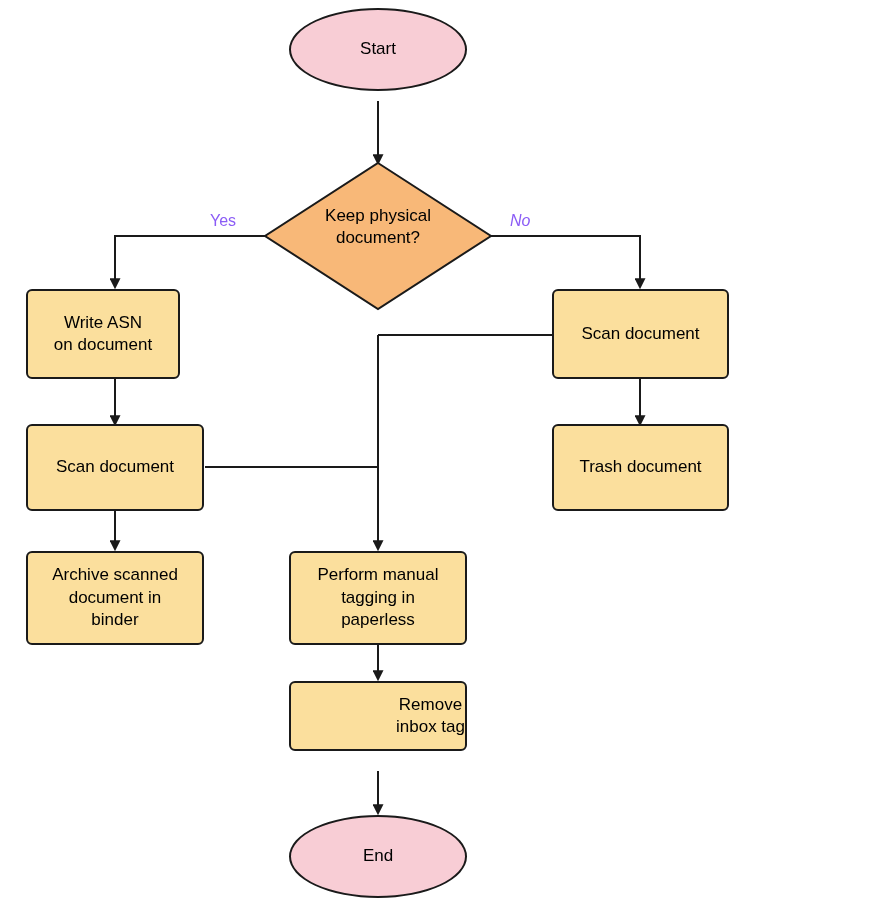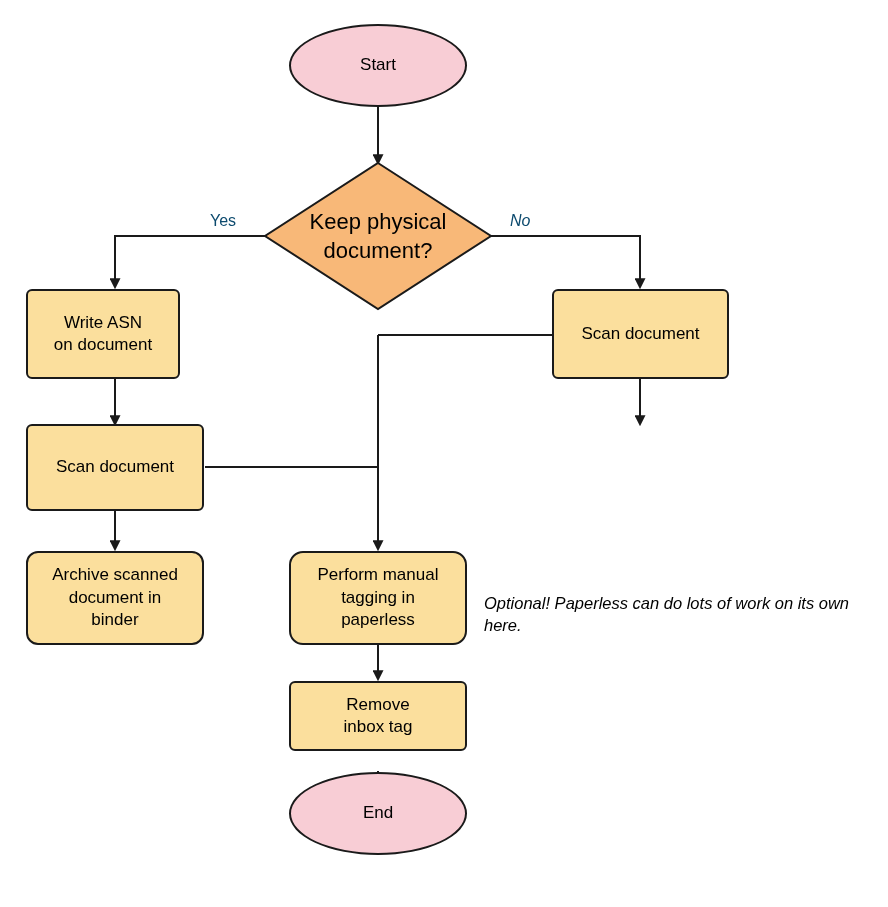--- a/index.html
+++ b/index.html
@@ -42,32 +42,32 @@
     border-radius: 50%;
   }
   .process {
     background: #fbdf9d;
     border: 2px solid #1a1a1a;
     border-radius: 6px;
   }
   .decision-wrap {
     position: absolute;
     display: flex;
-    align-items: center;
+    align-items: flex-start;
     justify-content: center;
     text-align: center;
     color: #000000;
-    font-size: 22px;
+    font-size: 17px;
     line-height: 1.32;
     white-space: pre-line;
   }
   .edge-label {
     position: absolute;
     font-size: 16px;
-    color: #0c4a6e;
+    color: #8b5cf6;
     white-space: nowrap;
   }
   .note {
     position: absolute;
     font-size: 16.5px;
     font-style: italic;
     color: #000000;
     line-height: 1.35;
     width: 400px;
   }
@@ -105,21 +105,21 @@
       <path d="M 378 335 L 378 549" marker-end="url(#arrow)"></path>
 
       <path d="M 378 645 L 378 679" marker-end="url(#arrow)"></path>
 
       <path d="M 378 771 L 378 813" marker-end="url(#arrow)"></path>
     </g>
 
     <polygon points="378,163 491,236 378,309 265,236" fill="#f8b878" stroke="#1a1a1a" stroke-width="2"></polygon>
   </svg>
 
-  <div class="node terminator" style="left:289px; top:24px; width:178px; height:83px;">
+  <div class="node terminator" style="left:289px; top:8px; width:178px; height:83px;">
     <span>Start</span>
   </div>
 
   <div class="decision-wrap" style="left:298px; top:205px; width:160px; height:62px;">
     <span>Keep physical
 document?</span>
   </div>
 
   <div class="edge-label" style="left:210px; top:212px;">Yes</div>
 
@@ -127,41 +127,43 @@
 
   <div class="node process" style="left:26px; top:289px; width:154px; height:90px;">
     <span>Write ASN
 on document</span>
   </div>
 
   <div class="node process" style="left:26px; top:424px; width:178px; height:87px;">
     <span>Scan document</span>
   </div>
 
-  <div class="node process" style="left:26px; top:551px; width:178px; height:94px;border-radius:12px;">
+  <div class="node process" style="left:26px; top:551px; width:178px; height:94px;">
     <span>Archive scanned
 document in
 binder</span>
   </div>
 
   <div class="node process" style="left:552px; top:289px; width:177px; height:90px;">
     <span>Scan document</span>
   </div>
 
+  <div class="node process" style="left:552px; top:424px; width:177px; height:87px;">
+    <span>Trash document</span>
+  </div>
 
-  <div class="node process" style="left:289px; top:551px; width:178px; height:94px;border-radius:14px;">
+  <div class="node process" style="left:289px; top:551px; width:178px; height:94px;">
     <span>Perform manual
 tagging in
 paperless</span>
   </div>
 
-  <div class="node process" style="left:289px; top:681px; width:178px; height:70px;">
+  <div class="node process" style="left:289px; top:681px; width:178px; height:70px;justify-content:flex-end;">
     <span>Remove
 inbox tag</span>
   </div>
 
-  <div class="node terminator" style="left:289px; top:772px; width:178px; height:83px;">
+  <div class="node terminator" style="left:289px; top:815px; width:178px; height:83px;">
     <span>End</span>
   </div>
 
-  <div class="note" style="left:484px; top:592px;">Optional! Paperless can do lots of work on its own here.</div>
 
 </div>
 
 </body></html>

